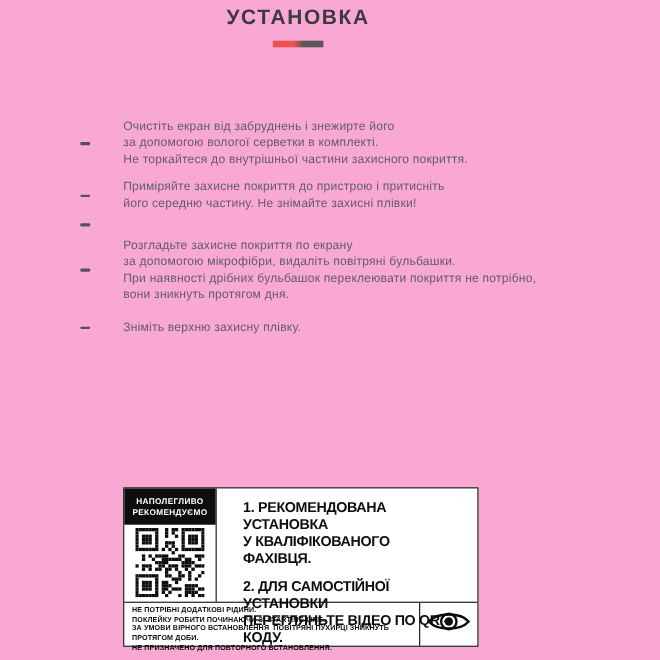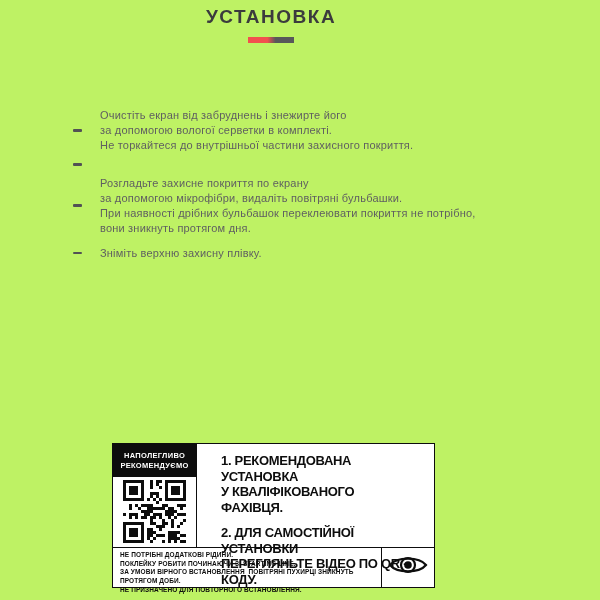--- a/index.html
+++ b/index.html
@@ -5,31 +5,31 @@
   :root{
     --accent-red:#f2504e;
     --accent-gray:#58585a;
     --text:#5f5f61;
     --title:#3b3b3d;
     --ink:#0d0d0d;
   }
   *{margin:0;padding:0;box-sizing:border-box;}
   html,body{background:#ffffff;}
   body{width:600px;height:600px;font-family:"Liberation Sans","DejaVu Sans",sans-serif;}
-  #page{position:relative;width:600px;height:600px;background:#bef264;overflow:hidden;}
+  #page{position:relative;width:600px;height:600px;background:#f9a8d4;overflow:hidden;}
 
   
   .title{position:absolute;left:0;top:6px;width:542px;text-align:center;
          font-size:19px;font-weight:600;letter-spacing:1.5px;color:var(--title);}
   .title-bar{position:absolute;left:248px;top:37px;width:46px;height:5.5px;
          background:linear-gradient(90deg,var(--accent-red) 0 42%,var(--accent-gray) 60% 100%);}
 
   
   .steps{position:absolute;left:73px;top:108px;width:440px;}
-  .step{display:flex;margin-bottom:10px;}
+  .step{display:flex;margin-bottom:10px;gap:12px;}
   .step:nth-child(5){margin-top:15px;}
   .dash-col{width:27px;display:flex;align-items:center;flex:none;}
   .dash{width:9px;height:2.6px;background:#525254;border-radius:1px;}
   .step-text{font-size:11px;line-height:15px;color:var(--text);white-space:pre-line;
              letter-spacing:0.2px;}
 
   
   .box{position:absolute;left:112px;top:443px;width:323px;height:145px;
        border:1.7px solid var(--ink);display:flex;flex-direction:column;background:#fff;}
   .box-top{flex:1;display:flex;min-height:0;}
@@ -58,20 +58,27 @@
   <div class="title-bar"></div>
 
   <div class="steps">
     <div class="step">
       <span class="dash-col">
           <span class="dash"></span>
         </span>
       <div class="step-text">Очистіть екран від забруднень і знежирте його
 за допомогою вологої серветки в комплекті.
 Не торкайтеся до внутрішньої частини захисного покриття.</div>
+    </div>
+    <div class="step">
+      <span class="dash-col">
+          <span class="dash"></span>
+        </span>
+      <div class="step-text">Приміряйте захисне покриття до пристрою і притисніть
+його середню частину. Не знімайте захисні плівки!</div>
     </div>
     <div class="step">
       <span class="dash-col">
           <span class="dash"></span>
         </span>
     </div>
     <div class="step">
       <span class="dash-col">
           <span class="dash"></span>
         </span>

